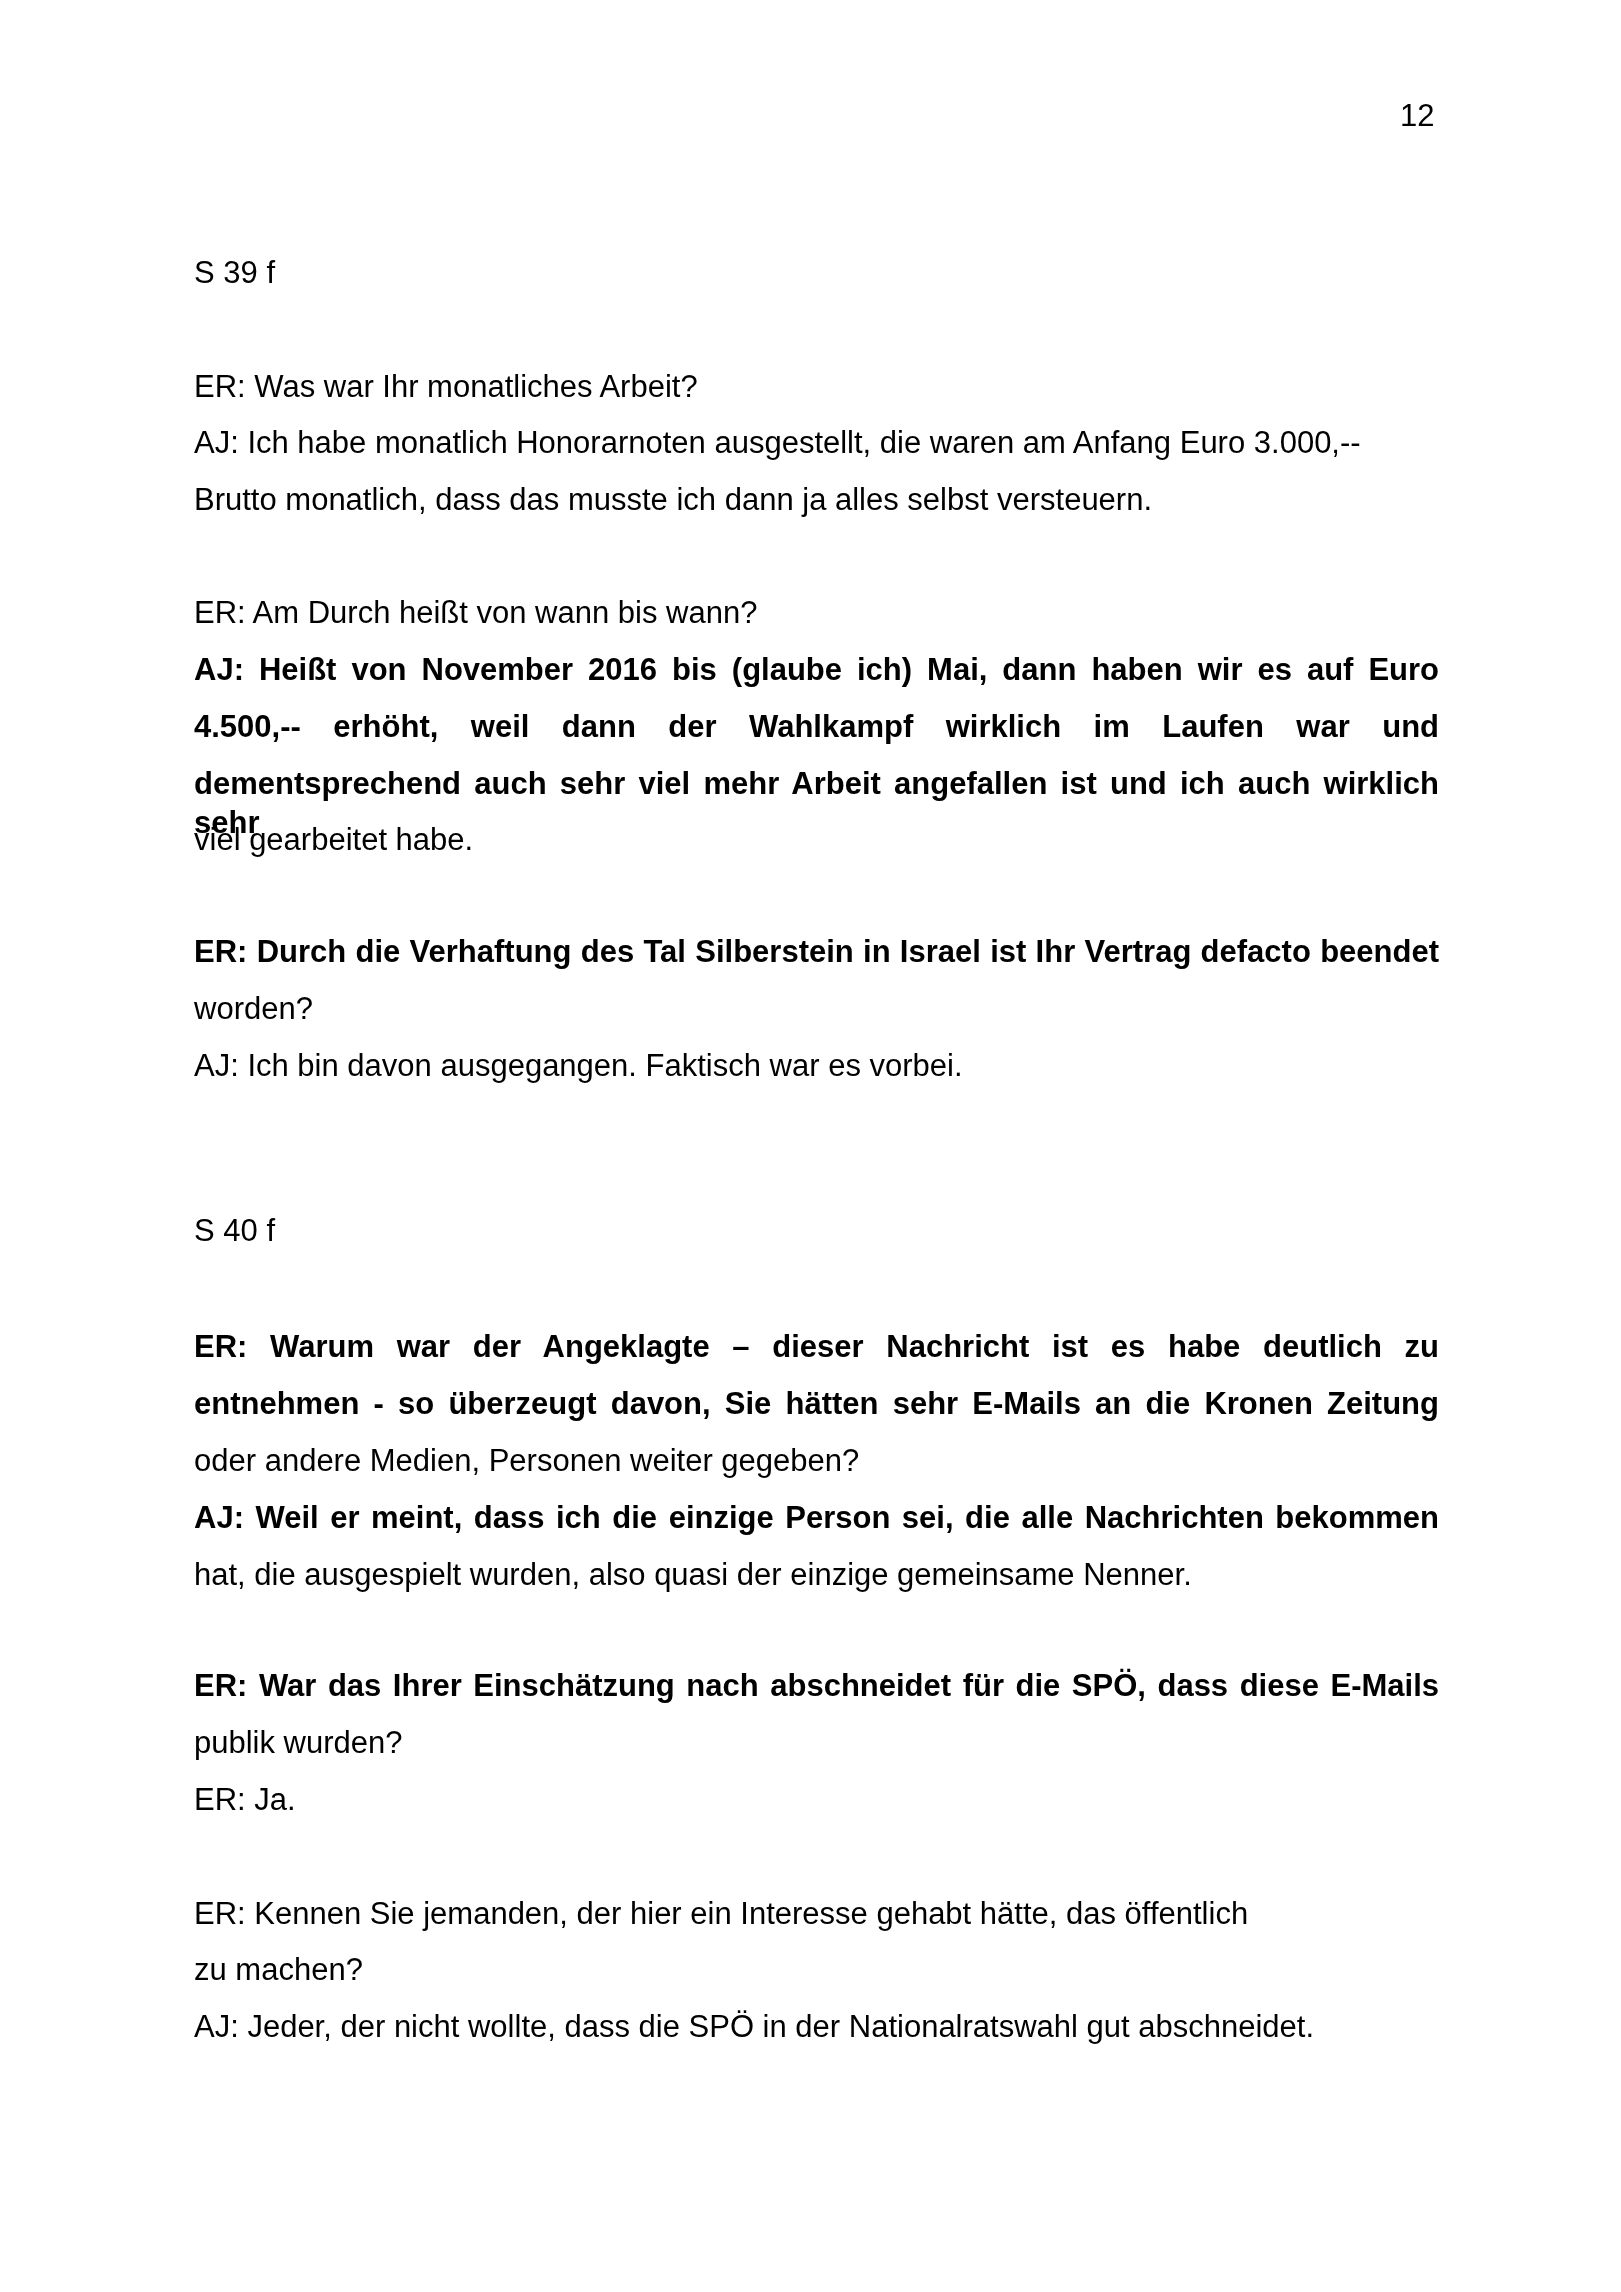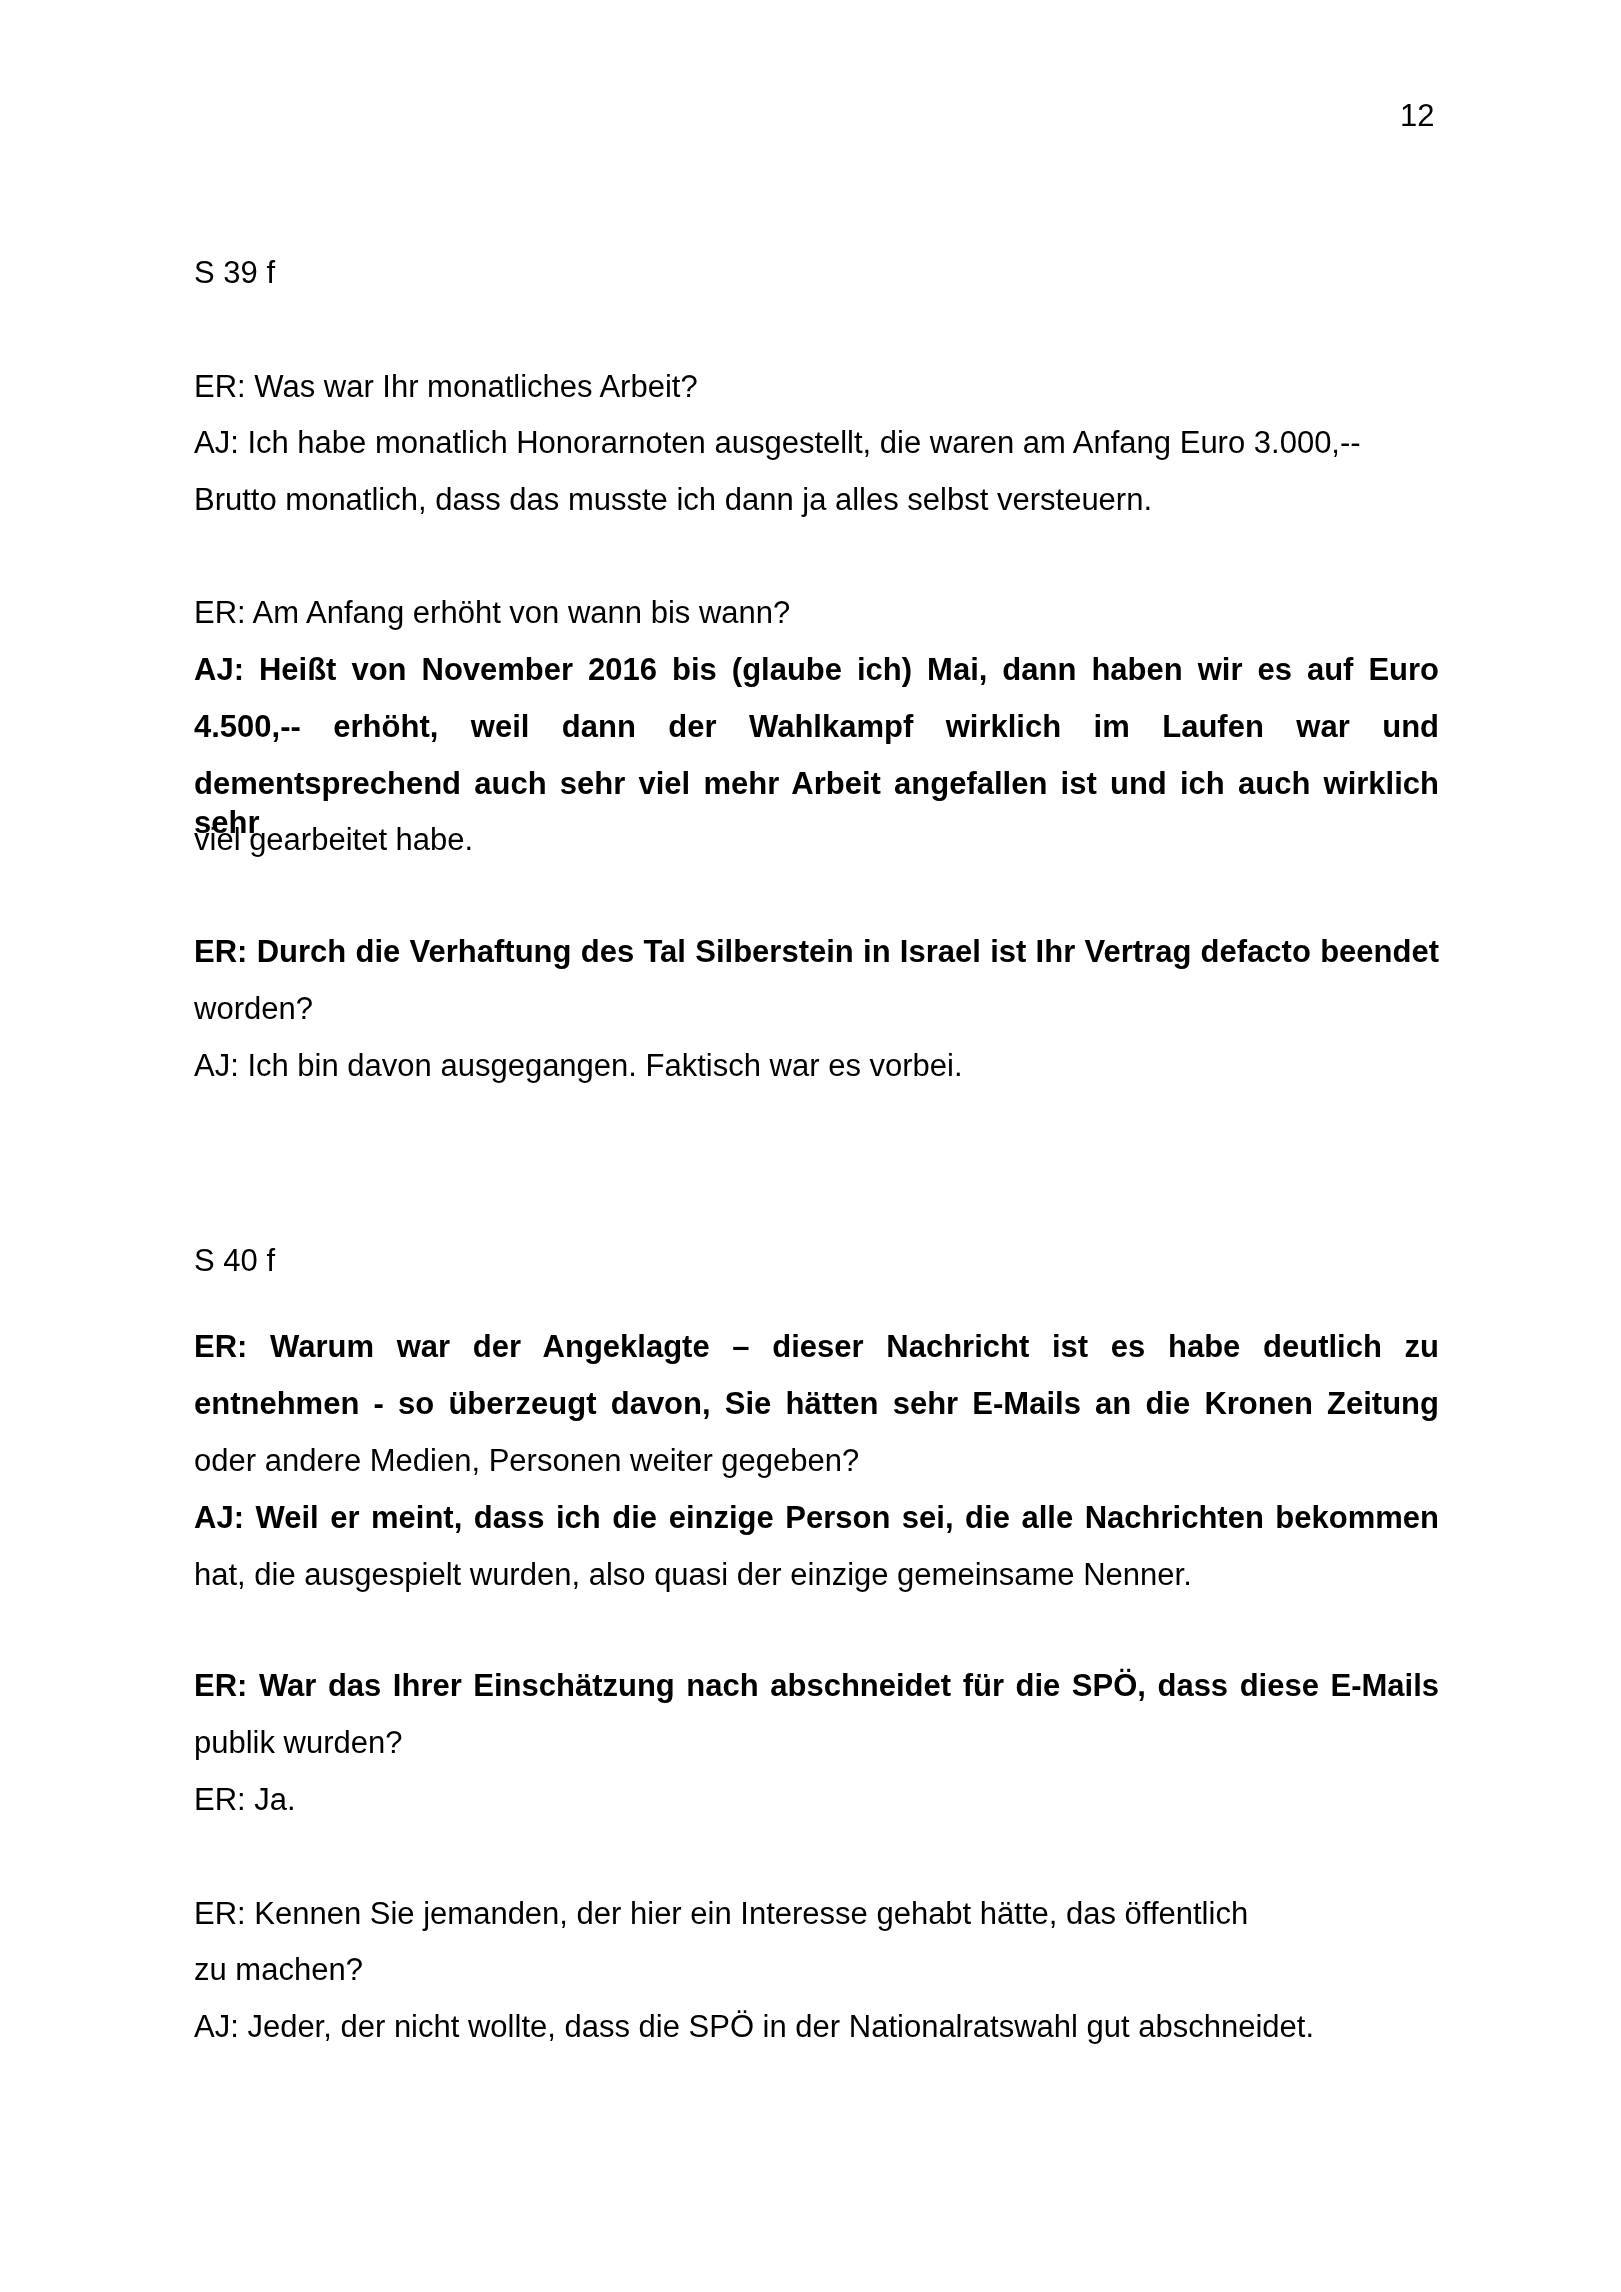--- a/index.html
+++ b/index.html
@@ -13,31 +13,31 @@
 <body>
 
 <div class="page-number">12</div>
 
 <div class="line" style="top:253px">S 39 f</div>
 
 <div class="line" style="top:367px">ER: Was war Ihr monatliches Arbeit?</div>
 <div class="line" style="top:423px">AJ: Ich habe monatlich Honorarnoten ausgestellt, die waren am Anfang Euro 3.000,--</div>
 <div class="line" style="top:480px">Brutto monatlich, dass das musste ich dann ja alles selbst versteuern.</div>
 
-<div class="line" style="top:593px">ER: Am Anfang erhöht von wann bis wann?</div>
+<div class="line" style="top:593px">ER: Am Durch heißt von wann bis wann?</div>
 <div class="line justify" style="top:650px">AJ: Heißt von November 2016 bis (glaube ich) Mai, dann haben wir es auf Euro</div>
 <div class="line justify" style="top:707px">4.500,-- erhöht, weil dann der Wahlkampf wirklich im Laufen war und</div>
 <div class="line justify" style="top:764px">dementsprechend auch sehr viel mehr Arbeit angefallen ist und ich auch wirklich sehr</div>
 <div class="line" style="top:820px">viel gearbeitet habe.</div>
 
 <div class="line justify" style="top:932px">ER: Durch die Verhaftung des Tal Silberstein in Israel ist Ihr Vertrag defacto beendet</div>
 <div class="line" style="top:989px">worden?</div>
 <div class="line" style="top:1046px">AJ: Ich bin davon ausgegangen. Faktisch war es vorbei.</div>
 
-<div class="line" style="top:1241px">S 40 f</div>
+<div class="line" style="top:1211px">S 40 f</div>
 
 <div class="line justify" style="top:1327px">ER: Warum war der Angeklagte – dieser Nachricht ist es habe deutlich zu</div>
 <div class="line justify" style="top:1384px">entnehmen - so überzeugt davon, Sie hätten sehr E-Mails an die Kronen Zeitung</div>
 <div class="line" style="top:1441px">oder andere Medien, Personen weiter gegeben?</div>
 <div class="line justify" style="top:1498px">AJ: Weil er meint, dass ich die einzige Person sei, die alle Nachrichten bekommen</div>
 <div class="line" style="top:1555px">hat, die ausgespielt wurden, also quasi der einzige gemeinsame Nenner.</div>
 
 <div class="line justify" style="top:1666px">ER: War das Ihrer Einschätzung nach abschneidet für die SPÖ, dass diese E-Mails</div>
 <div class="line" style="top:1723px">publik wurden?</div>
 <div class="line" style="top:1780px">ER: Ja.</div>

